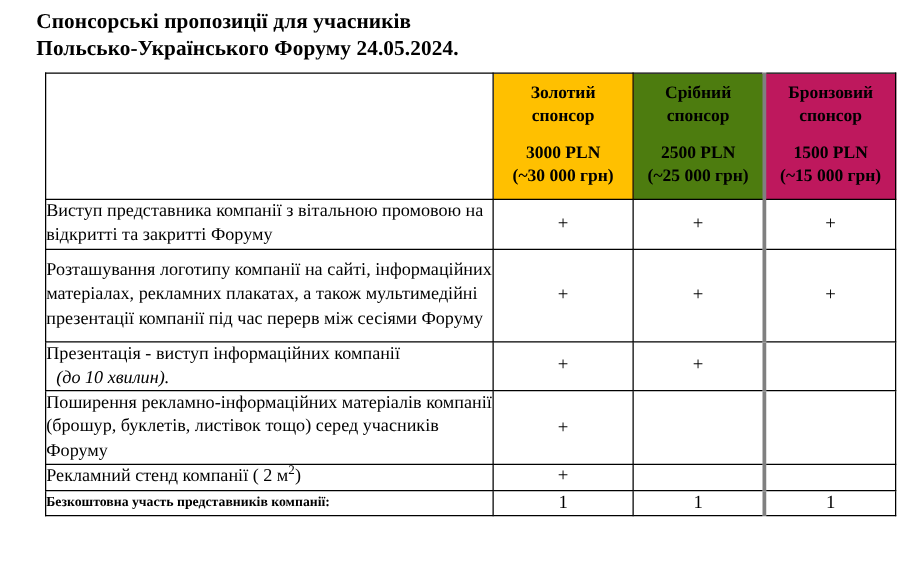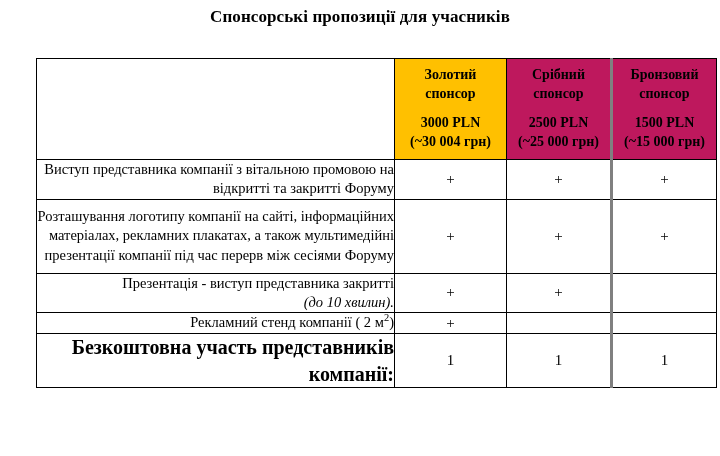--- a/index.html
+++ b/index.html
@@ -16,23 +16,24 @@
   }
 
   .page {
     position: relative;
     width: 720px;
     height: 456px;
   }
 
   
   .title-block {
-    text-align: center;
+    text-align: left;
     padding-top: 6px;
     line-height: 1.28;
+    padding-left: 29px;
   }
   .title-line {
     font-size: 17px;
     font-weight: bold;
     letter-spacing: 0.1px;
     white-space: nowrap;
   }
 
   
   .table-wrap {
@@ -76,43 +77,43 @@
     display: block;
   }
   .hdr .tier-price {
     display: block;
     margin-top: 10px;
   }
   .hdr-empty {
     background: #ffffff;
   }
   .hdr-gold   { background: #FFC000; }
-  .hdr-silver { background: #be185d; }
+  .hdr-silver { background: #4d7c0f; }
   .hdr-bronze { background: #be185d; }
 
   
   .sep-left {
     border-left: 3px solid #808080 !important;
   }
 
   
   td.desc {
     font-size: 14.5px;
     line-height: 1.33;
     padding: 3px 5px 3px 7px;
-    text-align: right;
+    text-align: left;
   }
   td.desc .ital {
     font-style: italic;
     display: inline-block;
     padding-left: 8px;
   }
   td.desc.bold-row {
     font-weight: bold;
-    font-size: 20px;
+    font-size: 11px;
   }
   td.mark {
     text-align: center;
     font-size: 15px;
     line-height: 1;
   }
   sup.sq {
     font-size: 0.72em;
     vertical-align: super;
     line-height: 0;
@@ -126,38 +127,39 @@
   .r6 { height: 21px; }
   .r7 { height: 20px; }
 </style>
 </head>
 <body>
 
 <div class="page">
 
   <div class="title-block">
     <div class="title-line">Спонсорські пропозиції для учасників</div>
+    <div class="title-line">Польсько-Українського Форуму 24.05.2024.</div>
   </div>
 
   <div class="table-wrap">
     <table class="offers">
       <colgroup>
         <col class="c-desc">
         <col class="c-gold">
         <col class="c-silver">
         <col class="c-bronze">
       </colgroup>
       <thead>
         <tr>
           <th class="hdr hdr-empty"></th>
           <th class="hdr hdr-gold">
             <span class="tier-name">Золотий</span>
             <span class="tier-name">спонсор</span>
             <span class="tier-price">3000 PLN</span>
-            <span class="tier-name">(~30 004 грн)</span>
+            <span class="tier-name">(~30 000 грн)</span>
           </th>
           <th class="hdr hdr-silver">
             <span class="tier-name">Срібний</span>
             <span class="tier-name">спонсор</span>
             <span class="tier-price">2500 PLN</span>
             <span class="tier-name">(~25 000 грн)</span>
           </th>
           <th class="hdr hdr-bronze sep-left">
             <span class="tier-name">Бронзовий</span>
             <span class="tier-name">спонсор</span>
@@ -178,28 +180,34 @@
         <tr class="r2">
           <td class="desc">Розташування логотипу компанії на сайті, інформаційних матеріалах, рекламних плакатах, а також мультимедійні презентації компанії під час перерв між сесіями Форуму</td>
           <td class="mark">+</td>
           <td class="mark">+</td>
           <td class="mark sep-left">+</td>
         </tr>
 
 
         <tr class="r4">
           <td class="desc">
-            <span>Презентація - виступ представника закритті</span><br>
+            <span>Презентація - виступ інформаційних компанії</span><br>
             <span class="ital">(до 10 хвилин).</span>
           </td>
           <td class="mark">+</td>
           <td class="mark">+</td>
           <td class="mark sep-left"></td>
         </tr>
 
+        <tr class="r5">
+          <td class="desc">Поширення рекламно-інформаційних матеріалів компанії (брошур, буклетів, листівок тощо) серед учасників  Форуму</td>
+          <td class="mark">+</td>
+          <td class="mark"></td>
+          <td class="mark sep-left"></td>
+        </tr>
 
         <tr class="r6">
           <td class="desc"><span>Рекламний стенд компанії ( 2 м</span><sup class="sq">2</sup><span>)</span></td>
           <td class="mark">+</td>
           <td class="mark"></td>
           <td class="mark sep-left"></td>
         </tr>
 
         <tr class="r7">
           <td class="desc bold-row">Безкоштовна участь представників компанії:</td>

